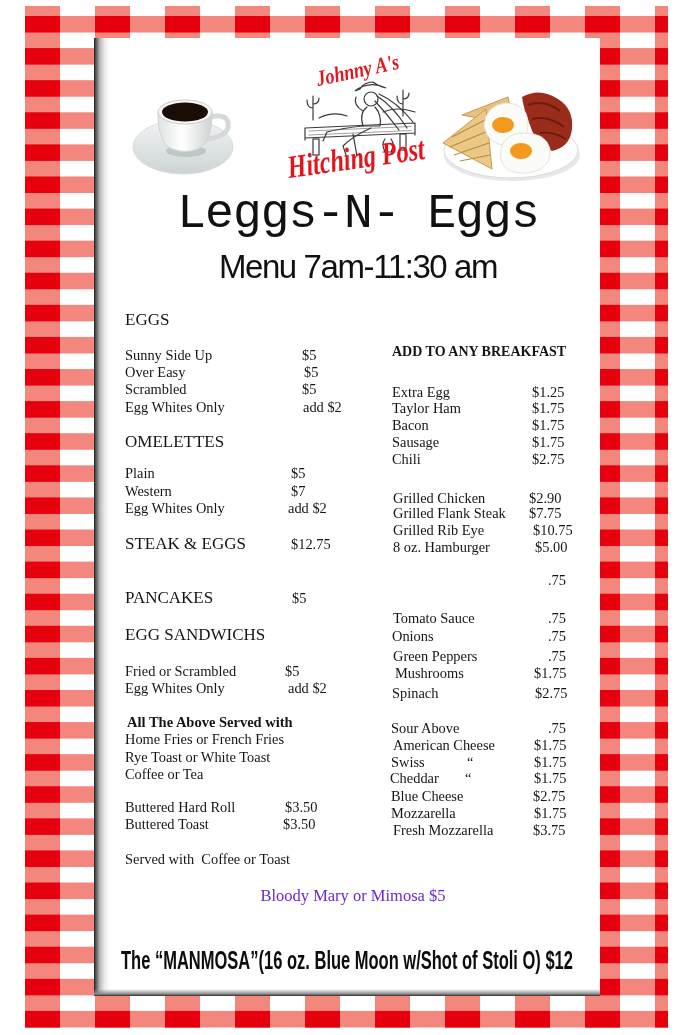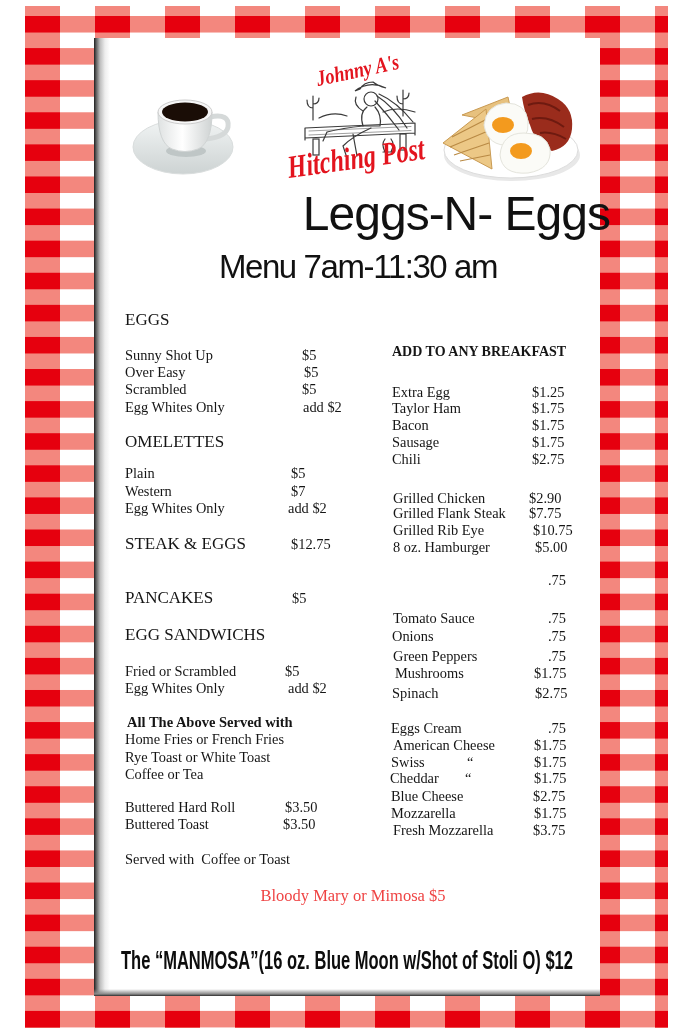--- a/index.html
+++ b/index.html
@@ -11,40 +11,40 @@
     background-position:0 10px;
   }
   .panel {
     position:absolute; left:94px; top:38px; width:506px; height:958px;
     background:
       linear-gradient(to top, #2b2b2b 0, #8a8a8a 2px, rgba(255,255,255,0) 7px),
       linear-gradient(to right, #1e1e1e 0, #5a5a5a 2px, #bdbdbd 6px, #eeeeee 11px, #ffffff 16px);
   }
   .content { position:absolute; left:0; top:0; width:687px; height:1035px; }
   .title {
-    position:absolute; left:106px; width:504px; top:186px; text-align:right;
-    font-family:Liberation Sans, sans-serif; font-size:48px; line-height:56px;
+    position:absolute; left:106px; width:504px; top:186px; text-align:center;
+    font-family:Liberation Mono, monospace; font-size:48px; line-height:56px;
     letter-spacing:-1px; color:#111;
   }
   .subtitle {
     position:absolute; left:106px; width:504px; top:248px; text-align:center;
     font-family:"Liberation Sans", sans-serif; font-size:33px; line-height:38px;
     letter-spacing:-1.4px; color:#111;
   }
   .row { position:absolute; left:0; width:687px; height:18px; }
   .row > span { position:absolute; top:0; white-space:nowrap; }
   .s { font-family:"Liberation Serif", serif; font-size:14.4px; line-height:18px; color:#151515; }
   .sb { font-family:"Liberation Serif", serif; font-size:14.5px; line-height:18px; font-weight:bold; color:#151515; }
   .h { position:absolute; white-space:nowrap; font-family:"Liberation Serif", serif; font-weight:normal; font-size:17px; line-height:20px; color:#151515; }
   .hr { position:absolute; white-space:nowrap; font-family:"Liberation Serif", serif; font-size:17px; line-height:20px; color:#151515; }
   .abs { position:absolute; white-space:nowrap; }
   .rhead { position:absolute; white-space:nowrap; font-family:"Liberation Serif", serif; font-weight:bold; font-size:14px; line-height:18px; color:#151515; }
   .bloody {
     position:absolute; left:353px; top:886px; transform:translateX(-50%); white-space:nowrap;
-    font-family:"Liberation Serif", serif; font-size:16.5px; line-height:20px; color:#ef4444;
+    font-family:"Liberation Serif", serif; font-size:16.5px; line-height:20px; color:#6d28d9;
   }
   .manmosa {
     position:absolute; left:347px; top:945px; white-space:nowrap;
     transform:translateX(-50%) scaleX(0.66);
     font-family:"Liberation Sans", sans-serif; font-weight:bold; font-size:25px; line-height:30px; color:#0d0d0d;
   }
   .logo-text { font-family:"Liberation Serif", serif; font-style:italic; font-weight:bold; fill:#e3141e; }
 </style>
 </head>
 <body>
@@ -108,21 +108,21 @@
     <ellipse cx="63" cy="40" rx="11" ry="8" fill="#f39a1e"></ellipse>
     <path d="M60 70 Q62 48 84 48 Q106 48 110 64 Q112 84 88 88 Q62 90 60 70 Z" fill="#fbfbf7" stroke="#e4e4dc" stroke-width="1"></path>
     <ellipse cx="81" cy="66" rx="11" ry="8" fill="#f39a1e"></ellipse>
   </svg>
 
   <div class="title">Leggs-N- Eggs</div>
   <div class="subtitle">Menu 7am-11:30 am</div>
 
   <div class="h" style="left:125px;top:310px">EGGS</div>
   <div class="row" style="top:346px">
-    <span class="s" style="left:125px">Sunny Shot Up</span>
+    <span class="s" style="left:125px">Sunny Side Up</span>
     <span class="s" style="left:302px">$5</span>
   </div>
   <div class="row" style="top:363px">
     <span class="s" style="left:125px">Over Easy</span>
     <span class="s" style="left:304px">$5</span>
   </div>
   <div class="row" style="top:380px">
     <span class="s" style="left:125px">Scrambled</span>
     <span class="s" style="left:302px">$5</span>
   </div>
@@ -232,21 +232,21 @@
   </div>
   <div class="row" style="top:664px">
     <span class="s" style="left:395px">Mushrooms</span>
     <span class="s" style="left:534px">$1.75</span>
   </div>
   <div class="row" style="top:684px">
     <span class="s" style="left:392px">Spinach</span>
     <span class="s" style="left:535px">$2.75</span>
   </div>
   <div class="row" style="top:719px">
-    <span class="s" style="left:391px">Eggs Cream</span>
+    <span class="s" style="left:391px">Sour Above</span>
     <span class="s" style="left:548px">.75</span>
   </div>
   <div class="row" style="top:736px">
     <span class="s" style="left:393px">American Cheese</span>
     <span class="s" style="left:534px">$1.75</span>
   </div>
   <div class="row" style="top:753px">
     <span class="s" style="left:391px">Swiss</span>
     <span class="s" style="left:467px">“</span>
     <span class="s" style="left:534px">$1.75</span>

